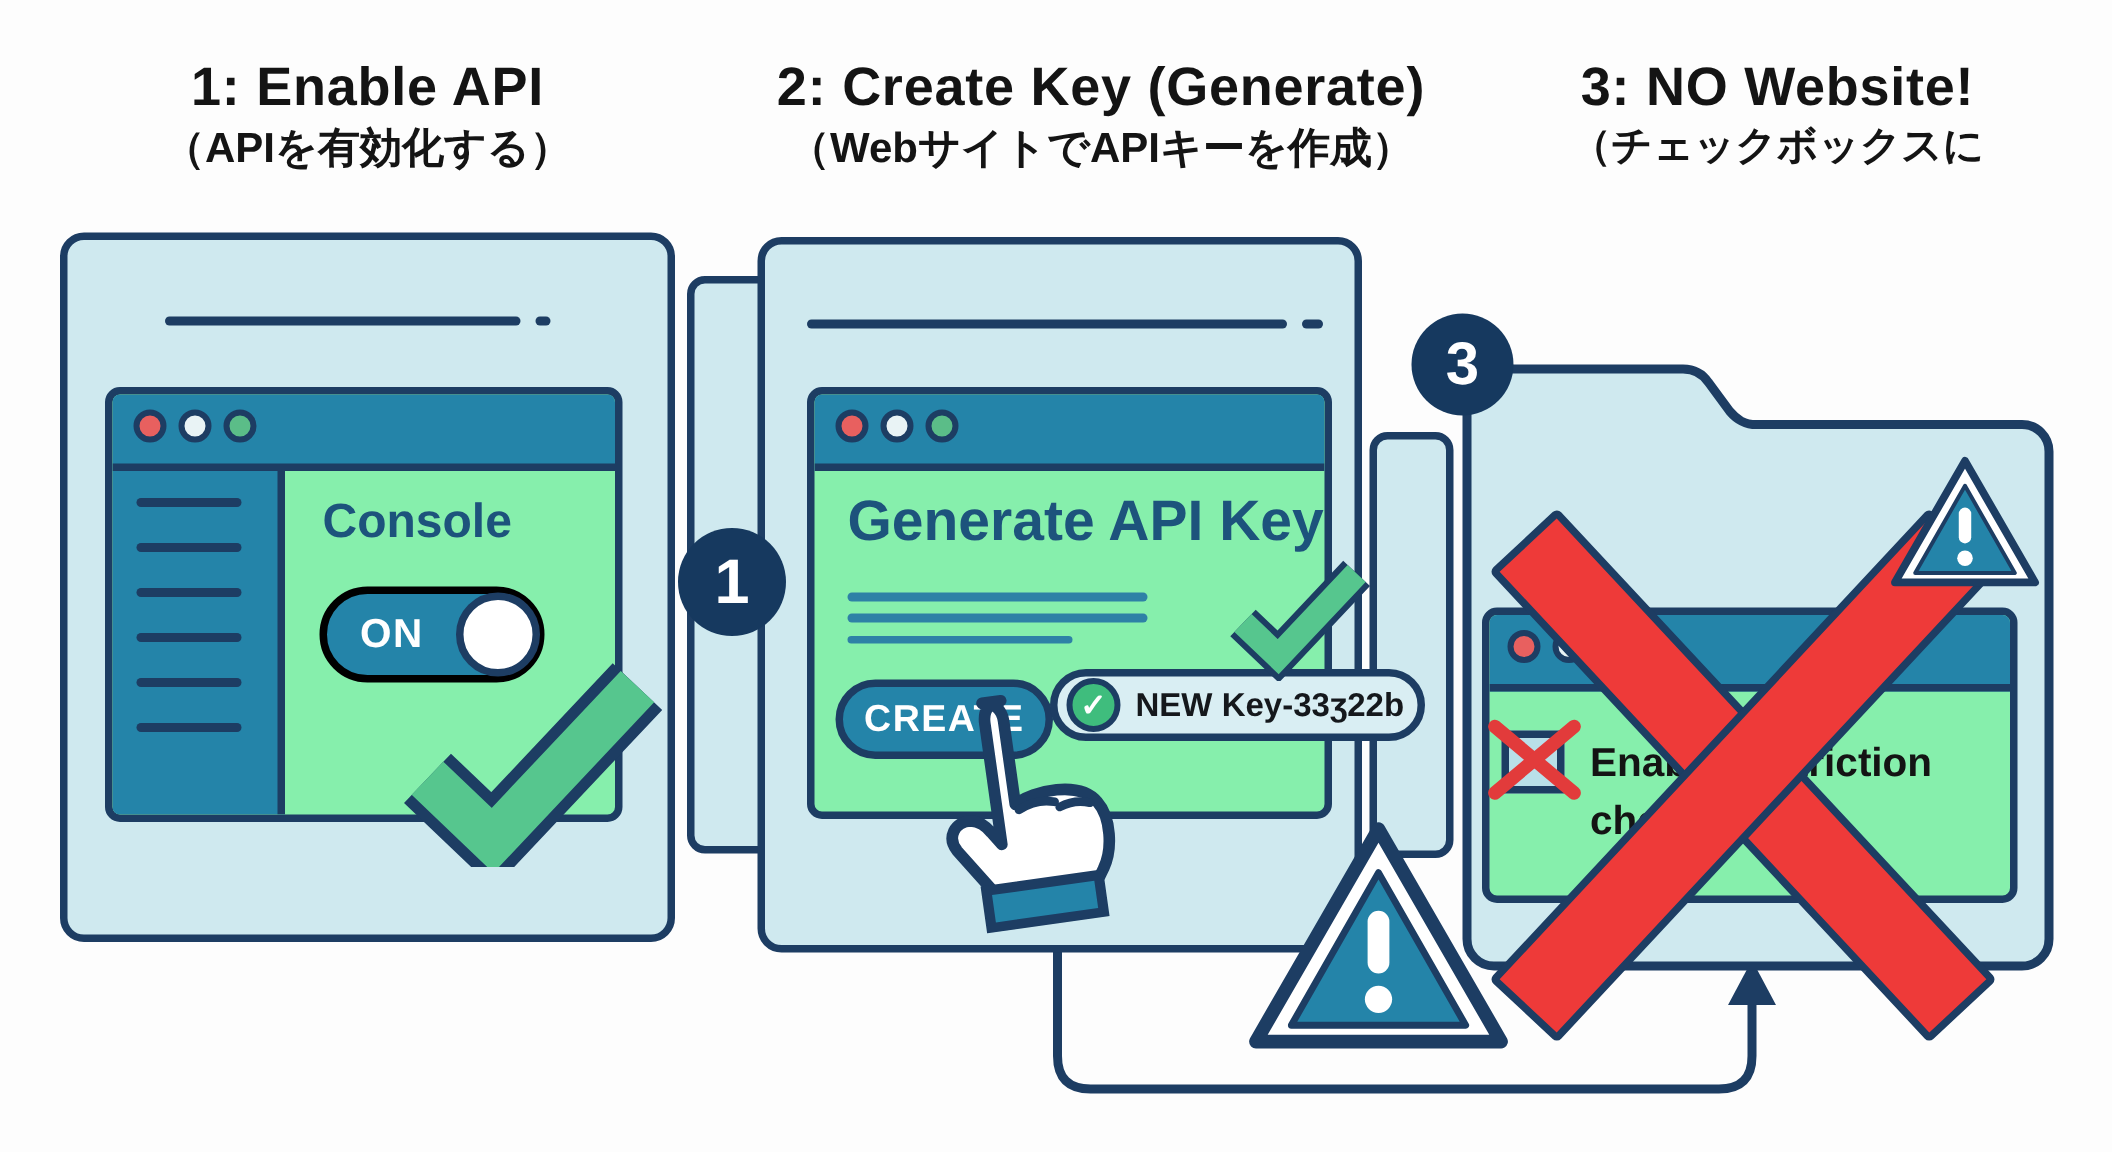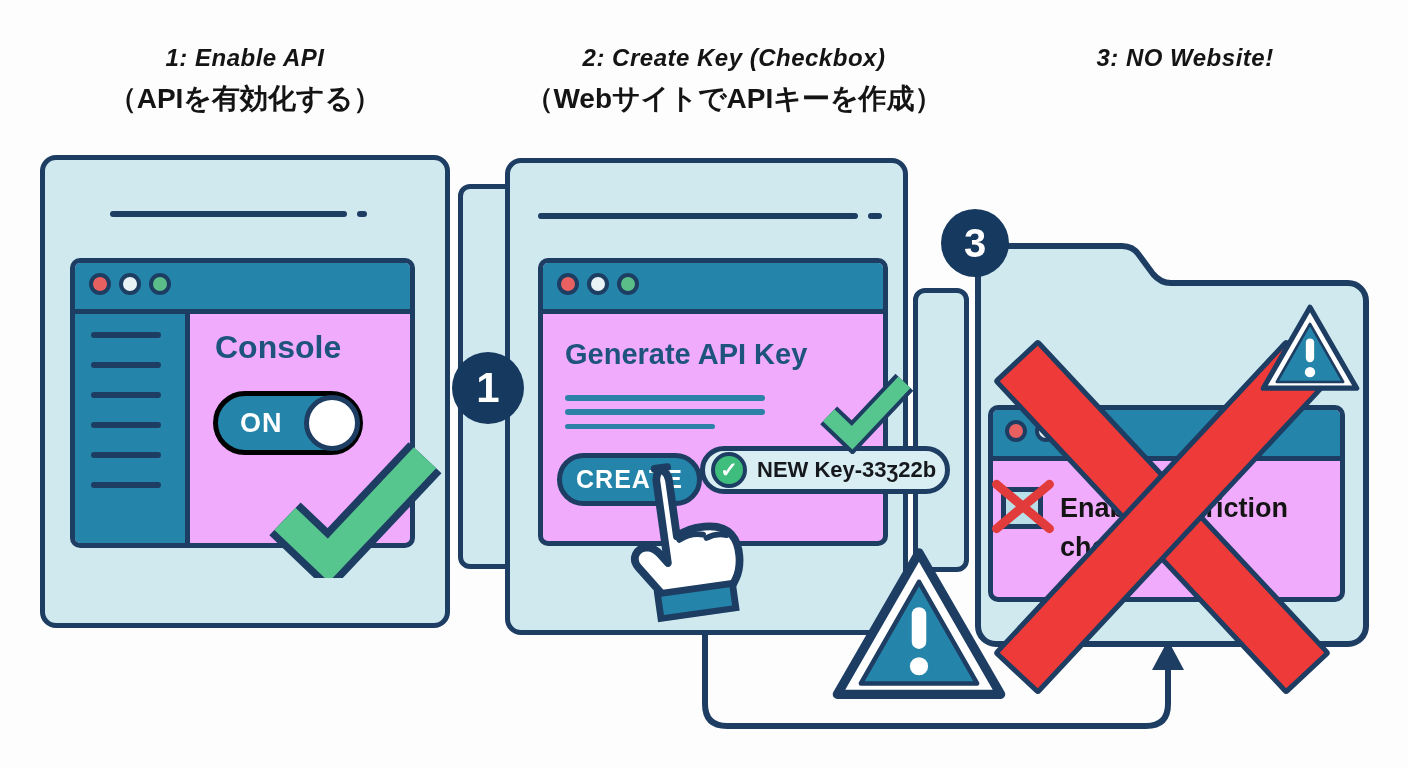--- a/index.html
+++ b/index.html
@@ -3,29 +3,29 @@
 <meta charset="utf-8">
 <style>
   html,body{margin:0;padding:0;background:#ffffff;}
   .canvas{
     position:relative;width:1408px;height:768px;overflow:hidden;
     background:#fdfdfd;font-family:"Liberation Sans", sans-serif;
   }
   .abs{position:absolute;}
   
   .step-title{position:absolute;text-align:center;color:#141414;font-weight:700;}
-  .t-en{font-size:24px;line-height:44px;letter-spacing:0.5px;font-style:italic;}
+  .t-en{font-size:36px;line-height:44px;letter-spacing:0.5px;}
   .t-ja{font-size:28px;line-height:38px;}
   .t-ja-sm{font-size:27px;line-height:35px;}
   
   .card{position:absolute;background:#cfe9ef;border:5px solid #1d3d63;border-radius:16px;}
   .strip{position:absolute;background:#cfe9ef;border:5px solid #1d3d63;border-radius:12px;}
   .ph-line{position:absolute;background:#1d3d63;border-radius:3px;}
   
-  .window{position:absolute;background:#f0abfc;border:5px solid #1d3d63;border-radius:10px;overflow:hidden;}
+  .window{position:absolute;background:#86efac;border:5px solid #1d3d63;border-radius:10px;overflow:hidden;}
   .titlebar{position:absolute;left:0;top:0;right:0;height:46px;background:#2484a9;border-bottom:5px solid #1d3d63;}
   .dot{position:absolute;top:10px;width:22px;height:22px;border-radius:50%;border:4px solid #1d3d63;box-sizing:border-box;}
   .dot.red{background:#e8605f;}
   .dot.white{background:#e9f3f5;}
   .dot.green{background:#5bbd88;}
   .sidebar{position:absolute;left:0;top:51px;bottom:0;width:110px;background:#2484a9;border-right:5px solid #1d3d63;}
   .menu-line{position:absolute;left:16px;width:70px;height:6px;background:#1d3d63;border-radius:3px;}
   .win-title{position:absolute;color:#1d537c;font-weight:700;}
   
   .toggle{position:absolute;background:#2484a9;border:5px solid #000000;border-radius:34px;box-sizing:border-box;}
@@ -59,25 +59,26 @@
   </svg>
 
   <div class="strip" style="left:458px;top:184px;width:70px;height:375px;"></div>
   <div class="strip" style="left:913px;top:288px;width:46px;height:274px;"></div>
 
   <div class="step-title" style="left:30px;top:36px;width:430px;">
     <div class="t-en">1: Enable API</div>
     <div class="t-ja">（APIを有効化する）</div>
   </div>
   <div class="step-title" style="left:488px;top:36px;width:492px;">
-    <div class="t-en">2: Create Key (Checkbox)</div>
+    <div class="t-en">2: Create Key (Generate)</div>
     <div class="t-ja">（WebサイトでAPIキーを作成）</div>
   </div>
   <div class="step-title" style="left:985px;top:36px;width:400px;">
     <div class="t-en">3: NO Website!</div>
+    <div class="t-ja-sm">（チェックボックスに</div>
   </div>
 
   <div class="card" style="left:40px;top:155px;width:400px;height:463px;"></div>
   <div class="ph-line" style="left:110px;top:211px;width:237px;height:6px;"></div>
   <div class="ph-line" style="left:357px;top:211px;width:10px;height:6px;"></div>
 
   <div class="window" style="left:70px;top:258px;width:335px;height:280px;">
     <div class="titlebar">
       <span class="dot red" style="left:14px;"></span>
       <span class="dot white" style="left:44px;"></span>
@@ -106,21 +107,21 @@
   <div class="card" style="left:505px;top:158px;width:393px;height:467px;"></div>
   <div class="ph-line" style="left:538px;top:213px;width:320px;height:6px;"></div>
   <div class="ph-line" style="left:868px;top:213px;width:14px;height:6px;"></div>
 
   <div class="window" style="left:538px;top:258px;width:340px;height:278px;">
     <div class="titlebar">
       <span class="dot red" style="left:14px;"></span>
       <span class="dot white" style="left:44px;"></span>
       <span class="dot green" style="left:74px;"></span>
     </div>
-    <div class="win-title" style="left:22px;top:75px;font-size:29px;">Generate API Key</div>
+    <div class="win-title" style="left:22px;top:64px;font-size:38px;">Generate API Key</div>
     <div class="teal-line" style="left:22px;top:132px;width:200px;height:6px;"></div>
     <div class="teal-line" style="left:22px;top:146px;width:200px;height:6px;"></div>
     <div class="teal-line" style="left:22px;top:161px;width:150px;height:5px;"></div>
   </div>
 
   <div class="create-btn" style="left:557px;top:453px;width:145px;height:53px;">
     <span>CREATE</span>
   </div>
 
   <div class="key-pill" style="left:700px;top:446px;width:250px;height:48px;">

